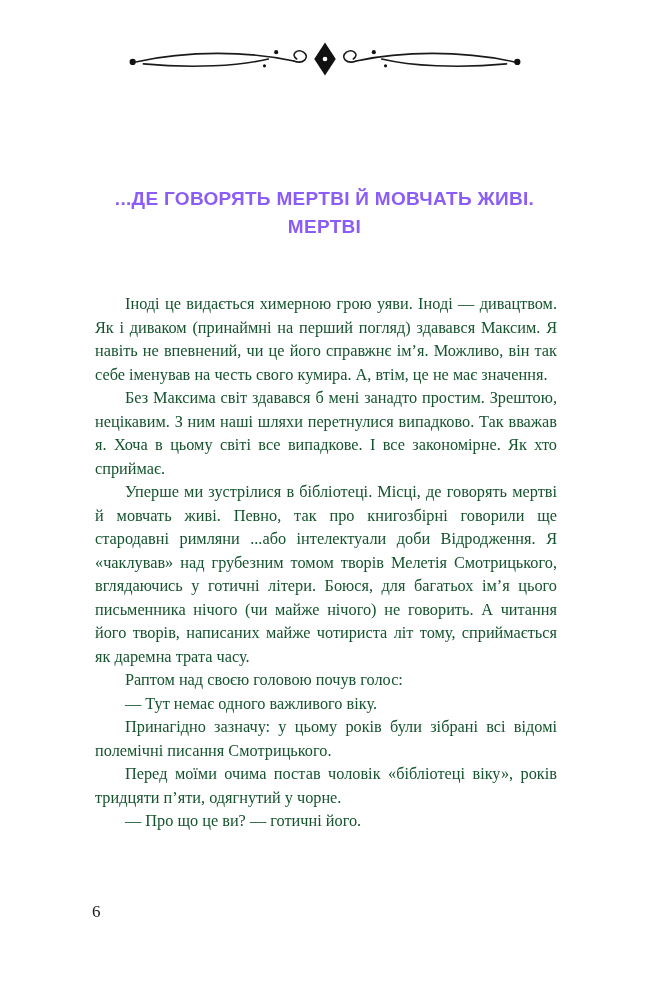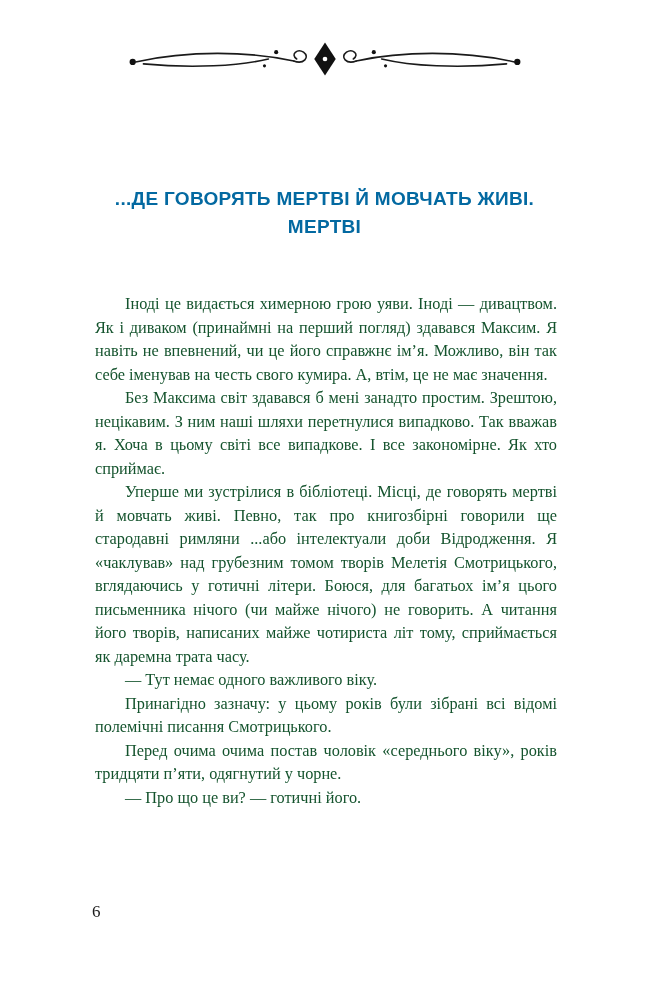--- a/index.html
+++ b/index.html
@@ -28,21 +28,21 @@
     position: absolute;
     top: 172px;
     left: 0;
     right: 0;
     text-align: center;
     font-family: "Liberation Sans", sans-serif;
     font-weight: 700;
     font-size: 19px;
     line-height: 28px;
     letter-spacing: 0.3px;
-    color: #0369a1;
+    color: #8b5cf6;
   }
   .body-text {
     position: absolute;
     top: 292px;
     left: 95px;
     width: 462px;
     font-size: 16.3px;
     line-height: 23.5px;
     text-align: justify;
     color: #14532d;
@@ -88,21 +88,22 @@
 
   <h1 class="chapter-title">
     <span>...ДЕ ГОВОРЯТЬ МЕРТВІ Й МОВЧАТЬ ЖИВІ.</span><br>
     <span>МЕРТВІ</span>
   </h1>
 
   <div class="body-text">
     <p class="para">Іноді це видається химерною грою уяви. Іноді — дивацтвом. Як і диваком (принаймні на перший погляд) здавався Максим. Я навіть не впевнений, чи це його справжнє ім’я. Можливо, він так себе іменував на честь свого кумира. А, втім, це не має значення.</p>
     <p class="para">Без Максима світ здавався б мені занадто простим. Зрештою, нецікавим. З ним наші шляхи перетнулися випадково. Так вважав я. Хоча в цьому світі все випадкове. І все закономірне. Як хто сприймає.</p>
     <p class="para">Уперше ми зустрілися в бібліотеці. Місці, де говорять мертві й мовчать живі. Певно, так про книгозбірні говорили ще стародавні римляни ...або інтелектуали доби Відродження. Я «чаклував» над грубезним томом творів Мелетія Смотрицького, вглядаючись у готичні літери. Боюся, для багатьох ім’я цього письменника нічого (чи майже нічого) не говорить. А читання його творів, написаних майже чотириста літ тому, сприймається як даремна трата часу.</p>
+    <p class="para">Раптом над своєю головою почув голос:</p>
     <p class="para">— Тут немає одного важливого віку.</p>
     <p class="para">Принагідно зазначу: у цьому років були зібрані всі відомі полемічні писання Смотрицького.</p>
-    <p class="para">Перед очима очима постав чоловік «середнього віку», років тридцяти п’яти, одягнутий у чорне.</p>
+    <p class="para">Перед моїми очима постав чоловік «бібліотеці віку», років тридцяти п’яти, одягнутий у чорне.</p>
     <p class="para">— Про що це ви? — готичні його.</p>
   </div>
 
   <div class="page-number">6</div>
 
 </div>
 
 </body></html>

